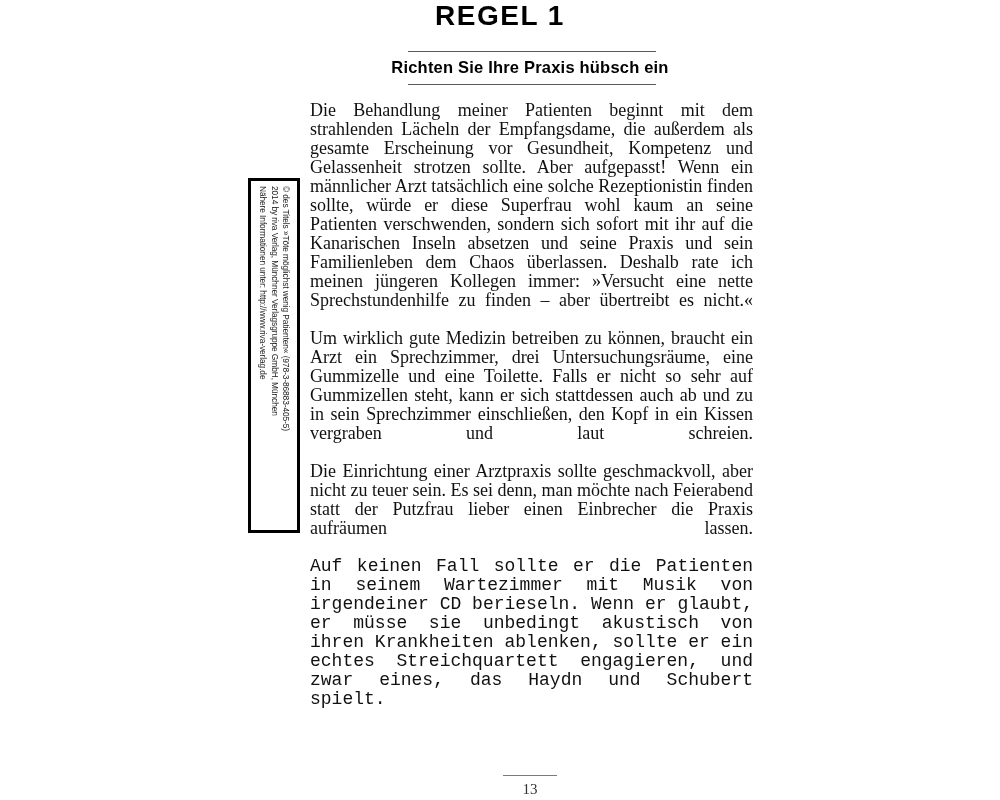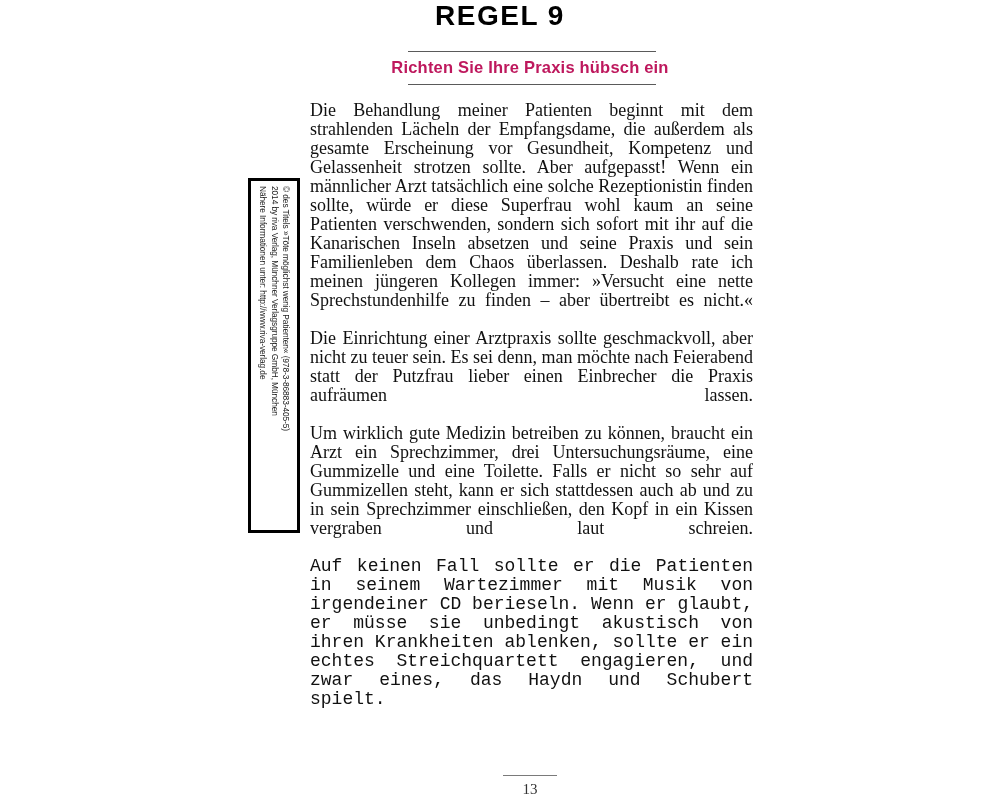--- a/index.html
+++ b/index.html
@@ -45,21 +45,21 @@
   .chapter-subtitle {
     position: absolute;
     left: 300px;
     top: 58px;
     width: 460px;
     text-align: center;
     font-family: "Liberation Sans", "DejaVu Sans", sans-serif;
     font-weight: bold;
     font-size: 16.5px;
     letter-spacing: 0.2px;
-    color: #be185d;
+    color: #000000;
     white-space: nowrap;
   }
 
   
   .text-column {
     position: absolute;
     left: 310px;
     top: 101px;
     width: 443px;
     font-size: 18px;
@@ -137,32 +137,32 @@
     font-family: "Liberation Serif", "DejaVu Serif", serif;
     font-size: 15px;
     color: #333333;
   }
 </style>
 </head>
 <body>
 
 <div id="page">
 
-  <div class="chapter-title">REGEL 9</div>
+  <div class="chapter-title">REGEL 1</div>
 
   <div class="rule rule-top"></div>
 
   <div class="chapter-subtitle">Richten Sie Ihre Praxis hübsch ein</div>
 
   <div class="rule rule-bottom"></div>
 
   <div class="text-column">
     <p class="para">Die Behandlung meiner Patienten beginnt mit dem strahlenden Lächeln der Empfangsdame, die außerdem als gesamte Erscheinung vor Gesundheit, Kompetenz und Gelassenheit strotzen sollte. Aber aufgepasst! Wenn ein männlicher Arzt tatsächlich eine solche Rezeptionistin finden sollte, würde er diese Superfrau wohl kaum an seine Patienten verschwenden, sondern sich sofort mit ihr auf die Kanarischen Inseln absetzen und seine Praxis und sein Familienleben dem Chaos überlassen. Deshalb rate ich meinen jüngeren Kollegen immer: »Versucht eine nette Sprechstundenhilfe zu finden – aber übertreibt es nicht.«</p>
+    <p class="para">Um wirklich gute Medizin betreiben zu können, braucht ein Arzt ein Sprechzimmer, drei Untersuchungsräume, eine Gummizelle und eine Toilette. Falls er nicht so sehr auf Gummizellen steht, kann er sich stattdessen auch ab und zu in sein Sprechzimmer einschließen, den Kopf in ein Kissen vergraben und laut schreien.</p>
     <p class="para">Die Einrichtung einer Arztpraxis sollte geschmackvoll, aber nicht zu teuer sein. Es sei denn, man möchte nach Feierabend statt der Putzfrau lieber einen Einbrecher die Praxis aufräumen lassen.</p>
-    <p class="para">Um wirklich gute Medizin betreiben zu können, braucht ein Arzt ein Sprechzimmer, drei Untersuchungsräume, eine Gummizelle und eine Toilette. Falls er nicht so sehr auf Gummizellen steht, kann er sich stattdessen auch ab und zu in sein Sprechzimmer einschließen, den Kopf in ein Kissen vergraben und laut schreien.</p>
     <p class="para">Auf keinen Fall sollte er die Patienten in seinem Wartezimmer mit Musik von irgendeiner CD berieseln. Wenn er glaubt, er müsse sie unbedingt akustisch von ihren Krankheiten ablenken, sollte er ein echtes Streichquartett engagieren, und zwar eines, das Haydn und Schubert spielt.</p>
   </div>
 
   <div class="copyright-box">
     <div class="copyright-inner">
       <div class="copyright-line">© des Titels »Töte möglichst wenig Patienten« (978-3-86883-405-5)</div>
       <div class="copyright-line">2014 by riva Verlag, Münchner Verlagsgruppe GmbH, München</div>
       <div class="copyright-line">Nähere Informationen unter: http://www.riva-verlag.de</div>
     </div>
   </div>

